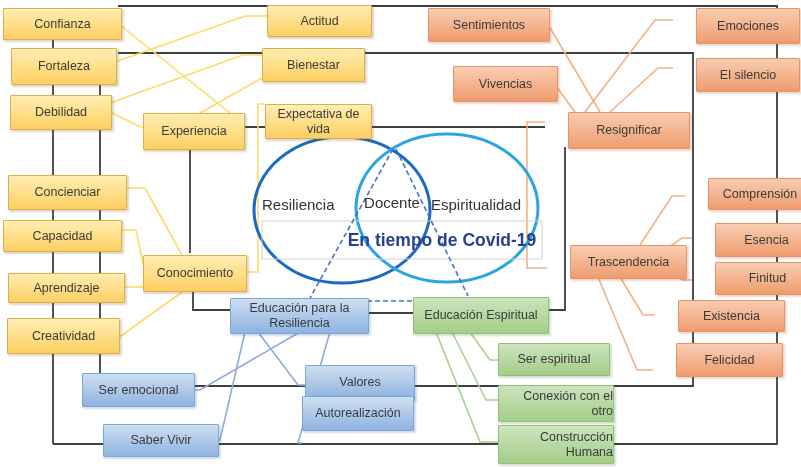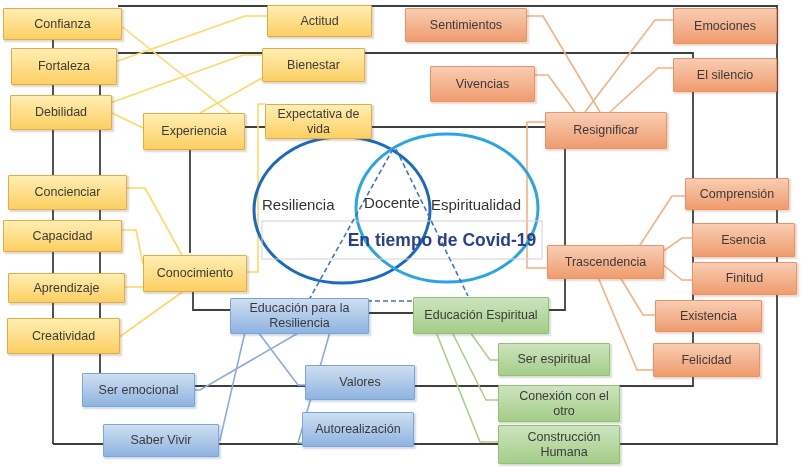--- a/index.html
+++ b/index.html
@@ -7,24 +7,24 @@
     position:relative;width:801px;height:467px;background:#ffffff;overflow:hidden;
     font-family:"Liberation Sans", sans-serif;
   }
   #lines{position:absolute;left:0;top:0;z-index:1;}
   .node{
     position:absolute;z-index:2;display:flex;align-items:center;justify-content:center;
     text-align:center;font-size:12.5px;line-height:1.2;color:#3b3b3b;
     border-radius:1px;box-shadow:1.5px 1.5px 2px rgba(120,100,60,.25);
   }
   .n-yellow{background:linear-gradient(#ffeeb2,#fccf62);border:1px solid #dfae48;}
-  .n-orange{background:linear-gradient(#f8cdb2,#ef9c6e);border:1px solid #e89468;box-shadow:1.5px 1.5px 2px rgba(150,80,40,.22);}
+  .n-orange{background:linear-gradient(#f8cdb2,#ef9c6e);border:1px solid #e89468;box-shadow:1.5px 1.5px 2px rgba(150,80,40,.22);margin-left:23px;}
   .n-blue{background:linear-gradient(#cddff1,#8fb3e0);border:1px solid #7da6d8;box-shadow:1.5px 1.5px 2px rgba(60,90,140,.22);}
   .n-green{background:linear-gradient(#cbe4bd,#a4cd89);border:1px solid #94bf77;box-shadow:1.5px 1.5px 2px rgba(70,110,50,.22);}
-  .left-text{justify-content:flex-start;text-align:center;padding-left:10px;}
+  .left-text{justify-content:flex-start;text-align:right;padding-left:4px;}
   .venn-label{position:absolute;z-index:3;font-size:15px;color:#333;text-align:center;}
   #venn-caption{
     position:absolute;z-index:3;left:262px;top:221px;width:280px;height:38px;
     display:flex;align-items:center;justify-content:center;
     font-size:17.5px;font-weight:bold;color:#28408f;padding-left:40px;
   }
 </style>
 </head>
 <body>
 
@@ -177,21 +177,21 @@
     </div>
   <div class="node n-blue" style="left:82px;top:373px;width:111px;height:32px">
       <span>Ser emocional</span>
     </div>
   <div class="node n-blue" style="left:103px;top:424px;width:114px;height:31px">
       <span>Saber Vivir</span>
     </div>
   <div class="node n-blue" style="left:305px;top:365px;width:108px;height:33px">
       <span>Valores</span>
     </div>
-  <div class="node n-blue" style="left:302px;top:412px;width:110px;height:33px">
+  <div class="node n-blue" style="left:302px;top:396px;width:110px;height:33px">
       <span>Autorealización</span>
     </div>
 
   <div class="node n-green" style="left:413px;top:297px;width:134px;height:35px">
       <span>Educación Espiritual</span>
     </div>
   <div class="node n-green" style="left:498px;top:343px;width:110px;height:31px">
       <span>Ser espiritual</span>
     </div>
   <div class="node n-green left-text" style="left:498px;top:385px;width:110px;height:35px">

